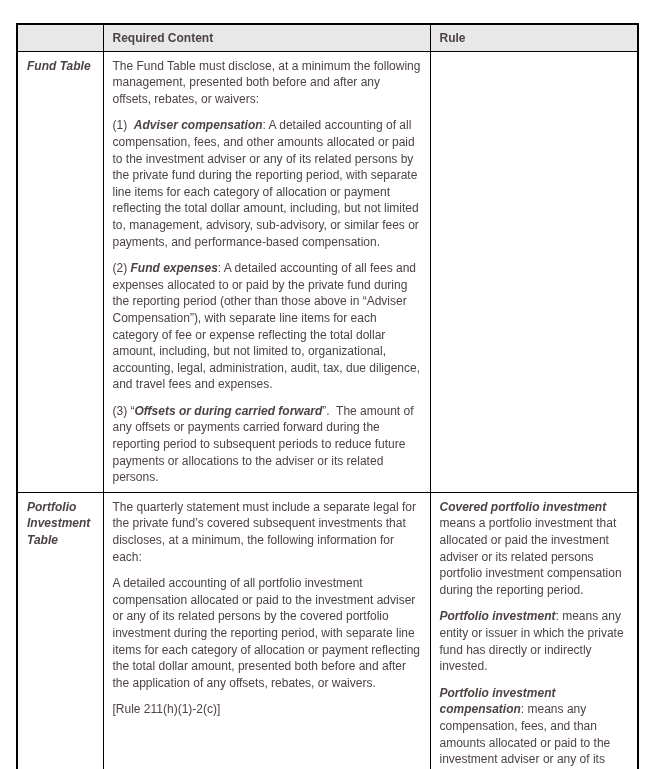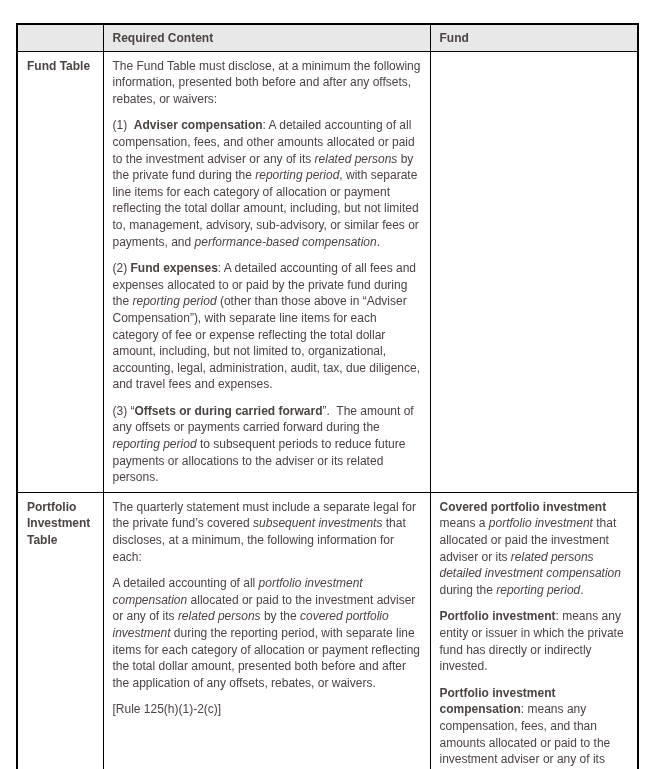--- a/index.html
+++ b/index.html
@@ -37,63 +37,64 @@
     text-align:left;
     font-weight:bold;
     font-size:12px;
     height:15px;
     padding:5px 8px 4px 9px;
   }
   tr.row-0{height:426px;}
   tr.row-1{height:290px;}
   .label-cell{
     font-weight:bold;
+    font-style:italic;
   }
   .para{
     margin:0 0 10px 0;
     white-space:pre-wrap;
   }
   .para:last-child{margin-bottom:0;}
-  .b{font-weight:bold;}
-  .i{font-style:italic;}
+  .b{font-weight:bold;font-style:italic;}
+  .i{}
 </style>
 </head>
 <body>
 
 <table class="doc-table">
   <colgroup>
     <col style="width:86px">
     <col style="width:327px">
     <col style="width:208px">
   </colgroup>
   <thead>
     <tr>
       <th></th>
       <th>Required Content</th>
-      <th>Fund</th>
+      <th>Rule</th>
     </tr>
   </thead>
   <tbody>
     <tr class="row-0">
       <td class="label-cell">Fund Table</td>
       <td class="content-cell">
-          <p class="para"><span>The Fund Table must disclose, at a minimum the following information, presented both before and after any offsets, rebates, or waivers:</span></p>
+          <p class="para"><span>The Fund Table must disclose, at a minimum the following management, presented both before and after any offsets, rebates, or waivers:</span></p>
           <p class="para"><span>(1)  </span><span class="b">Adviser compensation</span><span>: A detailed accounting of all compensation, fees, and other amounts allocated or paid to the investment adviser or any of its </span><span class="i">related persons</span><span> by the private fund during the </span><span class="i">reporting period</span><span>, with separate line items for each category of allocation or payment reflecting the total dollar amount, including, but not limited to, management, advisory, sub-advisory, or similar fees or payments, and </span><span class="i">performance-based compensation</span><span>.</span></p>
           <p class="para"><span>(2) </span><span class="b">Fund expenses</span><span>: A detailed accounting of all fees and expenses allocated to or paid by the private fund during the </span><span class="i">reporting period</span><span> (other than those above in “Adviser Compensation”), with separate line items for each category of fee or expense reflecting the total dollar amount, including, but not limited to, organizational, accounting, legal, administration, audit, tax, due diligence, and travel fees and expenses.</span></p>
           <p class="para"><span>(3) “</span><span class="b">Offsets or during carried forward</span><span>”.  The amount of any offsets or payments carried forward during the </span><span class="i">reporting period</span><span> to subsequent periods to reduce future payments or allocations to the adviser or its related persons.</span></p>
         </td>
       <td class="notes-cell"></td>
     </tr>
     <tr class="row-1">
       <td class="label-cell">Portfolio Investment Table</td>
       <td class="content-cell">
           <p class="para"><span>The quarterly statement must include a separate legal for the private fund’s covered </span><span class="i">subsequent investments</span><span> that discloses, at a minimum, the following information for each:</span></p>
           <p class="para"><span>A detailed accounting of all </span><span class="i">portfolio investment compensation</span><span> allocated or paid to the investment adviser or any of its </span><span class="i">related persons</span><span> by the </span><span class="i">covered portfolio investment</span><span> during the reporting period, with separate line items for each category of allocation or payment reflecting the total dollar amount, presented both before and after the application of any offsets, rebates, or waivers.</span></p>
-          <p class="para"><span>[Rule 125(h)(1)-2(c)]</span></p>
+          <p class="para"><span>[Rule 211(h)(1)-2(c)]</span></p>
         </td>
       <td class="notes-cell">
-          <p class="para"><span class="b">Covered portfolio investment</span><span> means a </span><span class="i">portfolio investment</span><span> that allocated or paid the investment adviser or its </span><span class="i">related persons detailed investment compensation</span><span> during the </span><span class="i">reporting period</span><span>.</span></p>
+          <p class="para"><span class="b">Covered portfolio investment</span><span> means a </span><span class="i">portfolio investment</span><span> that allocated or paid the investment adviser or its </span><span class="i">related persons portfolio investment compensation</span><span> during the </span><span class="i">reporting period</span><span>.</span></p>
           <p class="para"><span class="b">Portfolio investment</span><span>: means any entity or issuer in which the private fund has directly or indirectly invested.</span></p>
           <p class="para"><span class="b">Portfolio investment compensation</span><span>: means any compensation, fees, and than amounts allocated or paid to the investment adviser or any of its </span><span class="i">related persons</span><span> by the </span><span class="i">discloses</span></p>
         </td>
     </tr>
   </tbody>
 </table>
 
 </body></html>

